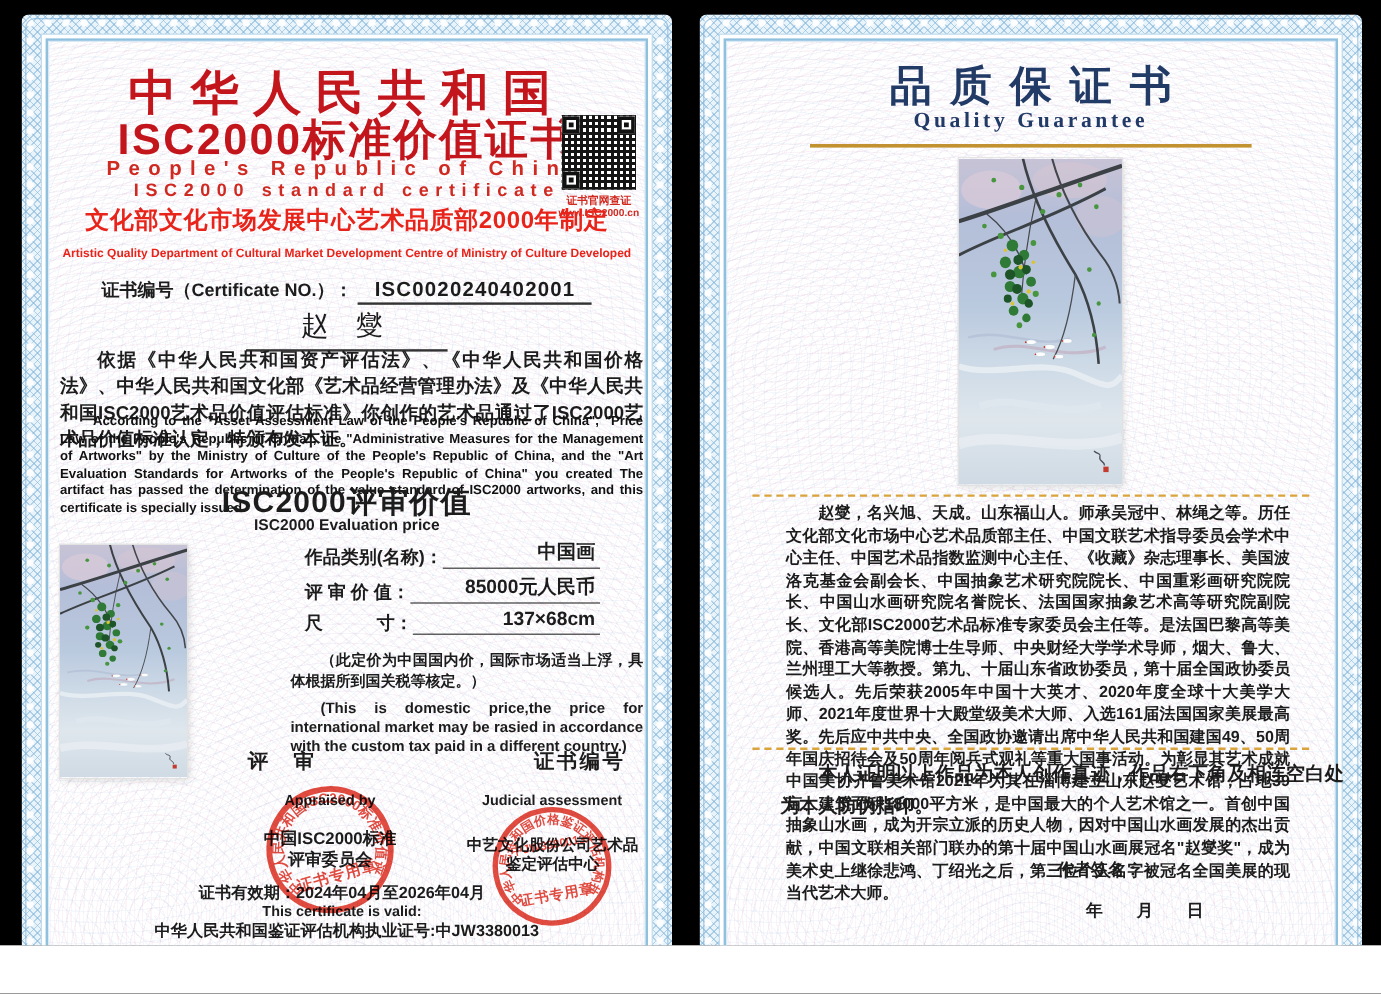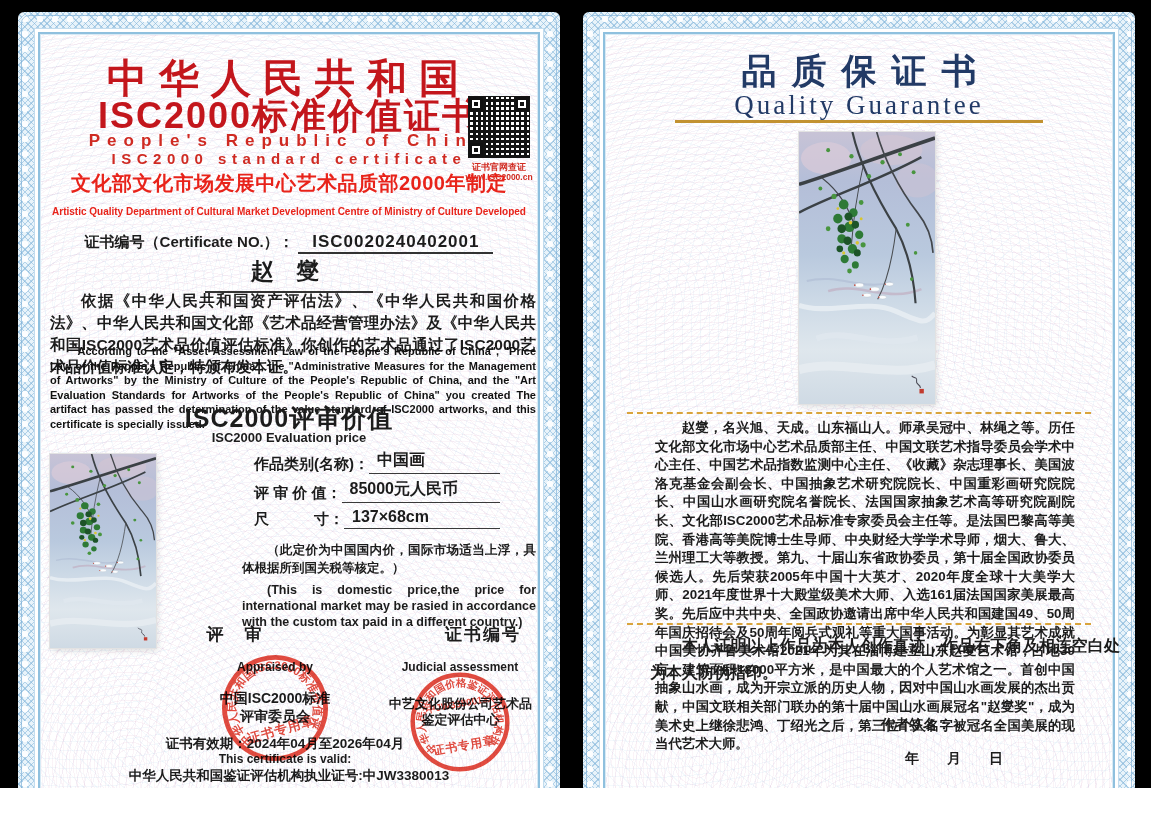--- a/index.html
+++ b/index.html
@@ -27,42 +27,42 @@
   .ctr{text-align:center;left:0;right:0;}
   
   .t-red1{color:#c3161c;font-weight:bold;font-size:40px;letter-spacing:12px;line-height:1;}
   .t-red2{color:#c3161c;font-weight:bold;font-size:36px;letter-spacing:2px;line-height:1;}
   .t-rede1{color:#cf2a22;font-weight:bold;font-size:17px;letter-spacing:7px;}
   .t-rede2{color:#cf2a22;font-weight:bold;font-size:15px;letter-spacing:5.5px;}
   .banner-cn{color:#e8231a;font-weight:bold;font-size:20px;letter-spacing:0.5px;}
   .banner-en{color:#e8231a;font-weight:bold;font-size:10px;}
   .certno-label{font-size:15px;font-weight:600;}
   .certno-value{font-size:17px;font-weight:bold;letter-spacing:1px;border-bottom:2px solid #333;padding:0 14px 1px 14px;}
-  .artist-name{font-size:23px;font-weight:bold;letter-spacing:8px;border-bottom:2px solid #333;padding:0 46px 4px 46px;display:inline-block;}
+  .artist-name{font-size:23px;font-weight:normal;letter-spacing:8px;border-bottom:2px solid #333;padding:0 46px 4px 46px;display:inline-block;}
   .basis-cn{font-size:15.5px;line-height:22px;font-weight:600;text-align:justify;text-indent:2em;}
   .basis-en{font-size:11px;line-height:14.5px;font-weight:600;text-align:justify;text-indent:2.5em;color:#111;}
   .eval-title{font-size:25px;font-weight:bold;letter-spacing:1px;}
   .eval-sub{font-family:Liberation Sans, sans-serif;font-size:13px;font-weight:bold;}
   .frow{display:flex;align-items:flex-end;}
   .frow .lbl{font-size:15px;font-weight:bold;white-space:nowrap;}
-  .frow .val{flex:1;font-size:16px;font-weight:bold;border-bottom:1.5px solid #3a3a3a;padding:0 4px 2px 8px;white-space:nowrap;}
+  .frow .val{flex:1;font-size:16px;font-weight:bold;border-bottom:1.5px solid #3a3a3a;padding:0 4px 2px 8px;white-space:nowrap;text-align:right;}
   .note-cn{font-size:12.5px;line-height:18px;font-weight:bold;text-align:justify;text-indent:2em;}
   .note-en{font-size:12.5px;line-height:16px;font-weight:bold;text-align:justify;text-indent:2em;}
   .sec-head{font-size:17px;font-weight:bold;letter-spacing:2px;text-align:center;}
   .overlay{mix-blend-mode:multiply;z-index:5;}
   .appr-en{font-size:12px;font-weight:bold;text-align:center;}
   .org{font-size:14px;font-weight:bold;text-align:center;line-height:17.5px;}
   .org2{font-size:13px;font-weight:bold;text-align:center;line-height:16px;}
   .validity{font-size:13.5px;font-weight:bold;text-align:center;}
   .validity-en{font-size:12px;font-weight:bold;text-align:center;}
   .license{font-size:13.5px;font-weight:600;text-align:center;}
   .seal{mix-blend-mode:multiply;z-index:4;}
   
   .qg-title{font-family:"Liberation Serif","DejaVu Serif",serif;color:#223a66;font-weight:bold;font-size:35px;letter-spacing:15px;padding-left:15px;}
-  .qg-sub{font-family:"Liberation Serif","DejaVu Serif",serif;color:#223a66;font-weight:normal;font-size:27px;letter-spacing:3px;}
+  .qg-sub{font-family:"Liberation Serif","DejaVu Serif",serif;color:#223a66;font-weight:bold;font-size:18px;letter-spacing:3px;}
   .gold-line{height:2.5px;background:#c29231;}
   .dash-line{border-top:2px dashed #d9a43c;height:0;}
   .bio{font-size:13.4px;line-height:18.6px;font-weight:600;text-align:justify;text-indent:2em;}
   .statement{font-size:16px;line-height:27px;font-weight:bold;text-align:justify;text-indent:2em;}
   .sig-label,.date-line{font-size:14px;font-weight:bold;}
   .painting-frame{box-shadow:0 0 0 1px #e2e2e2, 2px 3px 6px rgba(0,0,0,.12);}
   .qr{width:62px;height:62px;background:
       repeating-linear-gradient(0deg,#141414 0 2.5px,rgba(255,255,255,0) 2.5px 5.1px),
       repeating-linear-gradient(90deg,#141414 0 2.5px,#ffffff 2.5px 5.1px);position:relative;}
   .qr-eye{position:absolute;width:14px;height:14px;background:#fff;border:3px solid #111;box-shadow:inset 0 0 0 2px #fff, inset 0 0 0 6px #111;box-sizing:border-box;}

